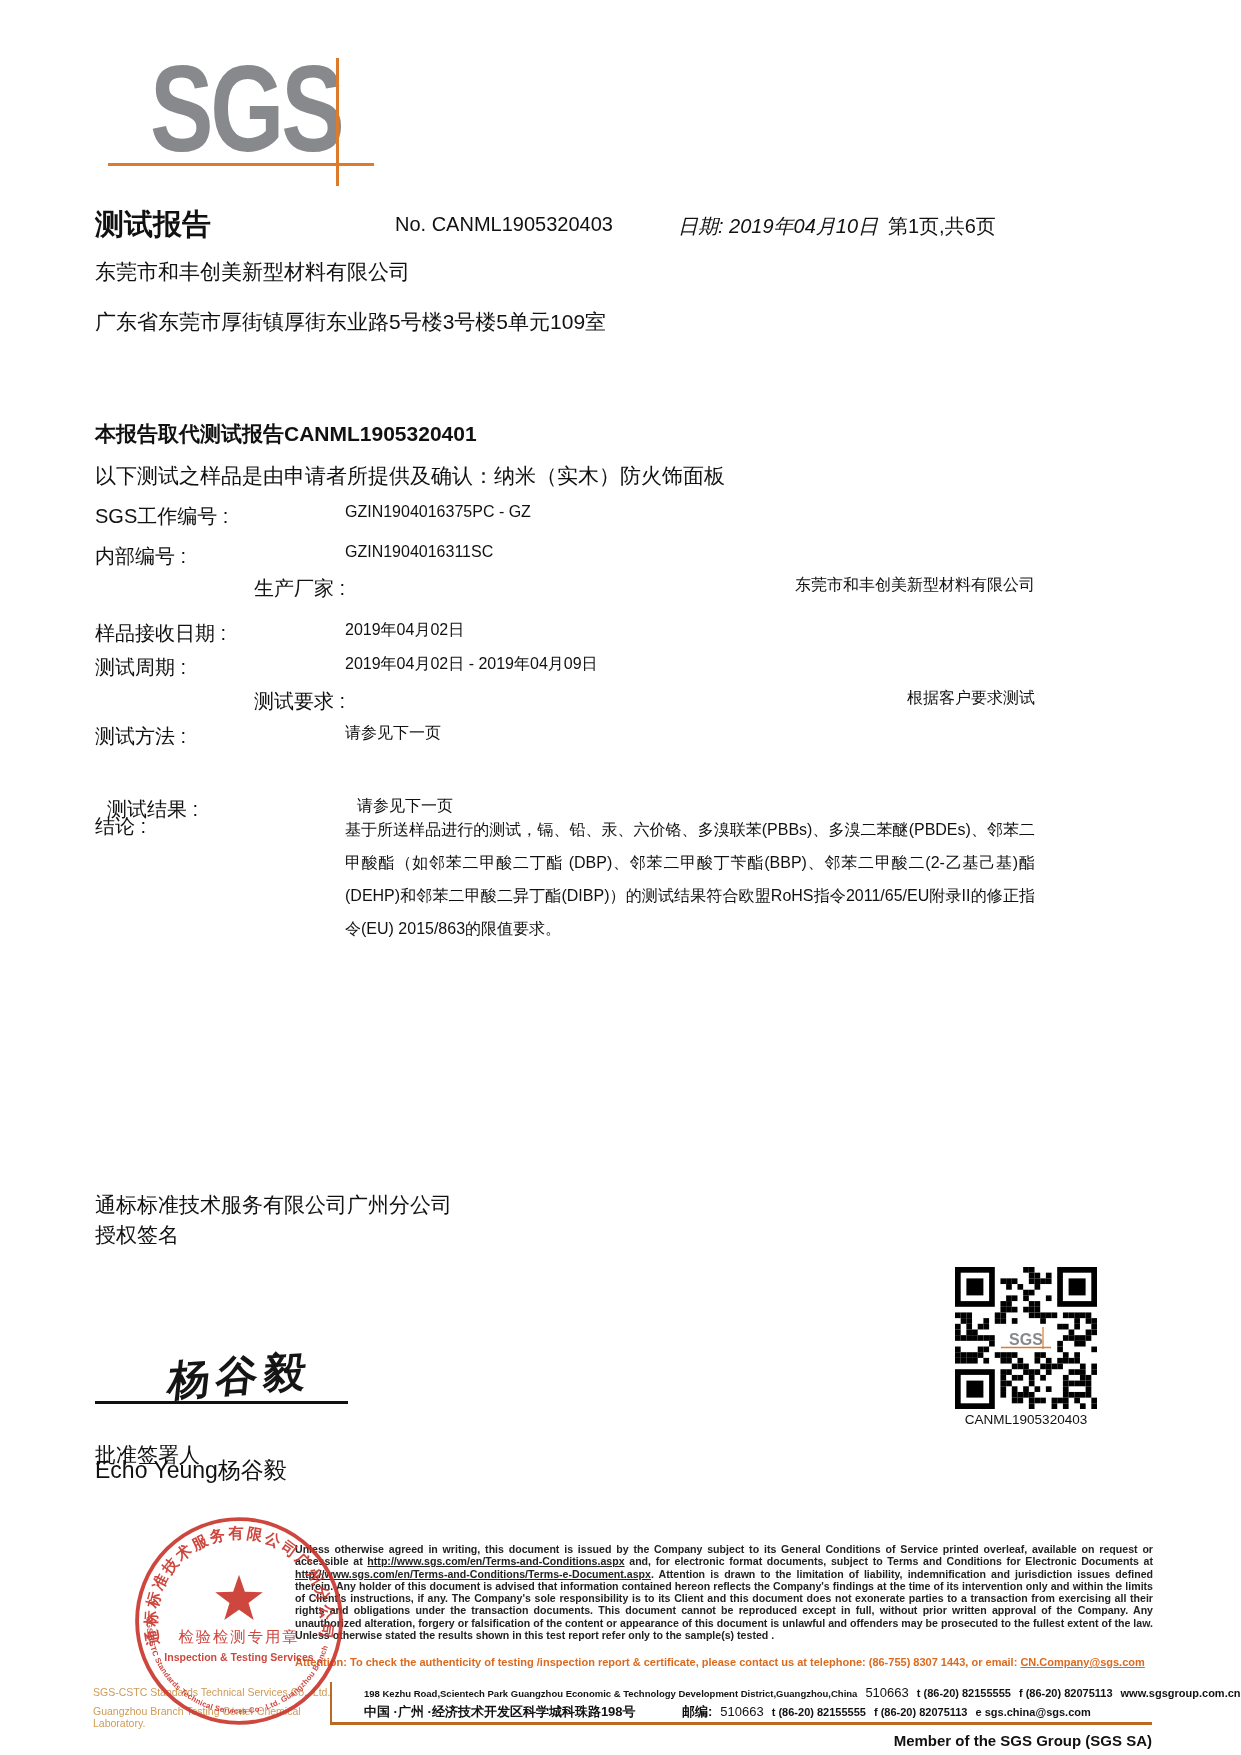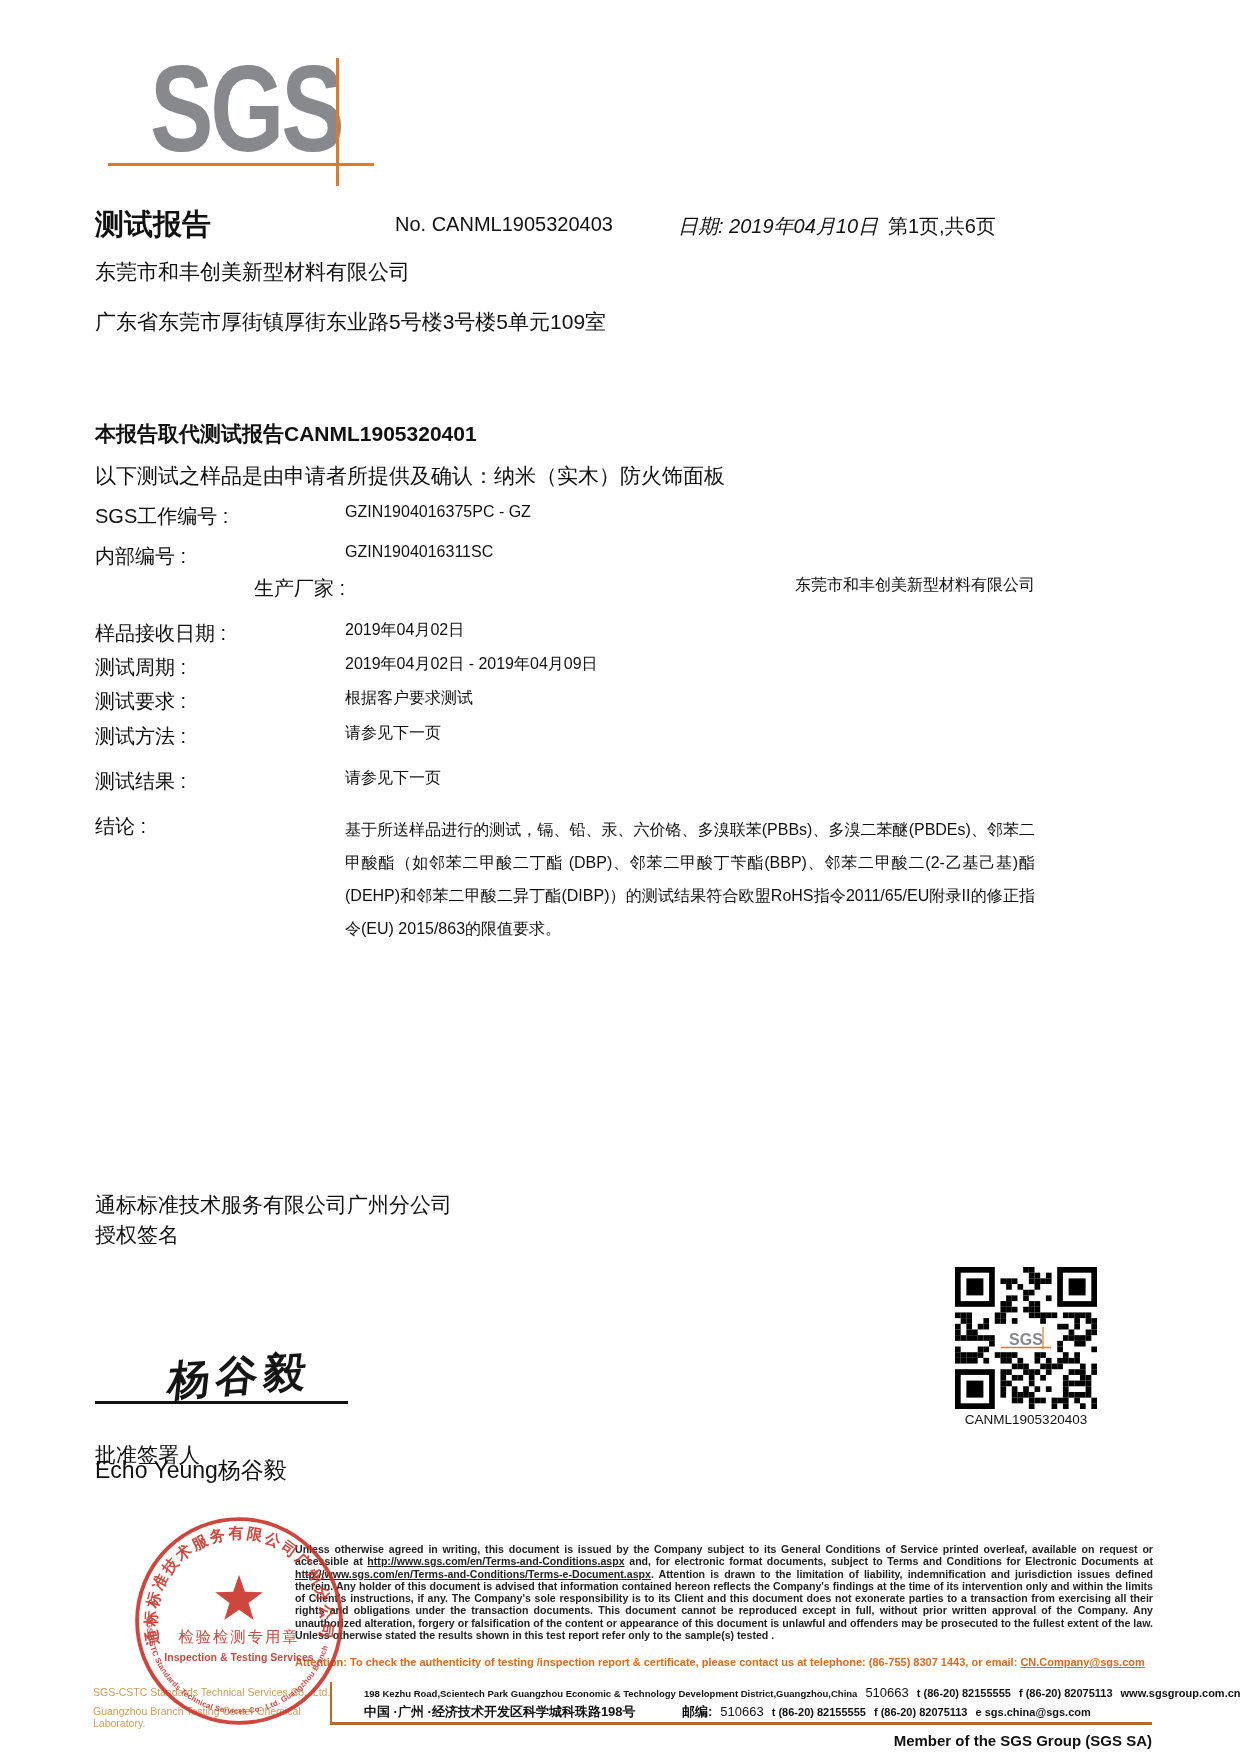--- a/index.html
+++ b/index.html
@@ -100,29 +100,29 @@
     <span class="fvalue">东莞市和丰创美新型材料有限公司</span>
   </div>
   <div class="frow" style="top:620px;">
     <span class="flabel">样品接收日期 :</span>
     <span class="fvalue">2019年04月02日</span>
   </div>
   <div class="frow" style="top:654px;">
     <span class="flabel">测试周期 :</span>
     <span class="fvalue">2019年04月02日 - 2019年04月09日</span>
   </div>
-  <div class="frow" style="top:688px;">
+  <div class="frow" style="top:688px;text-align:right;">
     <span class="flabel">测试要求 :</span>
     <span class="fvalue">根据客户要求测试</span>
   </div>
   <div class="frow" style="top:723px;">
     <span class="flabel">测试方法 :</span>
     <span class="fvalue">请参见下一页</span>
   </div>
-  <div class="frow" style="top:768px;">
+  <div class="frow" style="top:796px;margin-left:12px;">
     <span class="flabel">测试结果 :</span>
     <span class="fvalue">请参见下一页</span>
   </div>
   <div class="frow conclusion" style="top:813px;">
     <span class="flabel">结论 :</span>
     <span class="fvalue">基于所送样品进行的测试，镉、铅、汞、六价铬、多溴联苯(PBBs)、多溴二苯醚(PBDEs)、邻苯二甲酸酯（如邻苯二甲酸二丁酯 (DBP)、邻苯二甲酸丁苄酯(BBP)、邻苯二甲酸二(2-乙基己基)酯(DEHP)和邻苯二甲酸二异丁酯(DIBP)）的测试结果符合欧盟RoHS指令2011/65/EU附录II的修正指令(EU) 2015/863的限值要求。</span>
   </div>
 
   <div class="cjk-line" style="top:1191px;">通标标准技术服务有限公司广州分公司</div>
   <div class="cjk-line" style="top:1221px;">授权签名</div>

